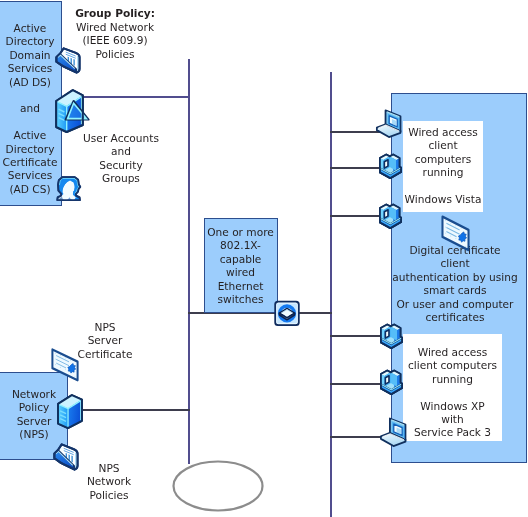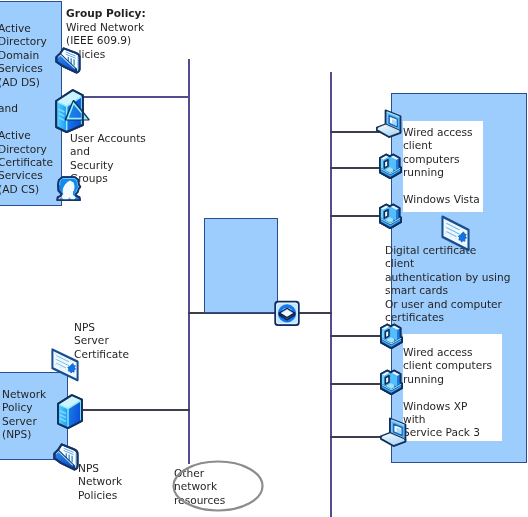--- a/index.html
+++ b/index.html
@@ -3,21 +3,21 @@
 <meta charset="utf-8">
 <title>Wired 802.1X Network Diagram</title>
 <style>
   html,body{margin:0;padding:0;}
   body{width:528px;height:517px;background:#ffffff;position:relative;overflow:hidden;
        font-family:"DejaVu Sans",sans-serif;color:#231f20;}
   #stage{position:absolute;left:0;top:0;width:528px;height:517px;}
   .abs{position:absolute;box-sizing:border-box;}
   .bluebox{background:#9ccdfc;border:1px solid #2d4e8e;}
   .whitebox{background:#ffffff;}
-  .txt{position:absolute;text-align:left;font-size:10.6px;line-height:13.4px;color:#231f20;
+  .txt{position:absolute;text-align:center;font-size:10.6px;line-height:13.4px;color:#231f20;
        white-space:pre;letter-spacing:0px;}
   .conn{position:absolute;background:#514d8e;}
   .conn2{position:absolute;background:#3d3d4d;}
   .icon{position:absolute;}
 </style>
 </head>
 <body>
 
 <div id="stage">
 
@@ -59,42 +59,45 @@
 Directory
 Certificate
 Services
 (AD CS)</div>
 
   <div class="txt" style="left:2px;top:388px;width:64px;">Network
 Policy
 Server
 (NPS)</div>
 
+  <div class="txt" style="left:203px;top:226px;width:75px;">One or more
+802.1X-
+capable
+wired
+Ethernet
+switches</div>
 
   <div class="txt" style="left:66px;top:7px;width:98px;font-weight:bold;">Group Policy:</div>
   <div class="txt" style="left:66px;top:21px;width:98px;">Wired Network
 (IEEE 609.9)
 Policies</div>
 
   <div class="txt" style="left:70px;top:132px;width:102px;">User Accounts
 and
 Security
 Groups</div>
 
   <div class="txt" style="left:74px;top:321px;width:62px;">NPS
 Server
 Certificate</div>
 
   <div class="txt" style="left:78px;top:462px;width:62px;">NPS
 Network
 Policies</div>
 
-  <div class="txt" style="left:174px;top:467px;width:88px;">Other
-network
-resources</div>
 
   <div class="txt" style="left:403px;top:126px;width:80px;">Wired access
 client
 computers
 running
 
 Windows Vista</div>
 
   <div class="txt" style="left:385px;top:244px;width:140px;">Digital certificate
 client

